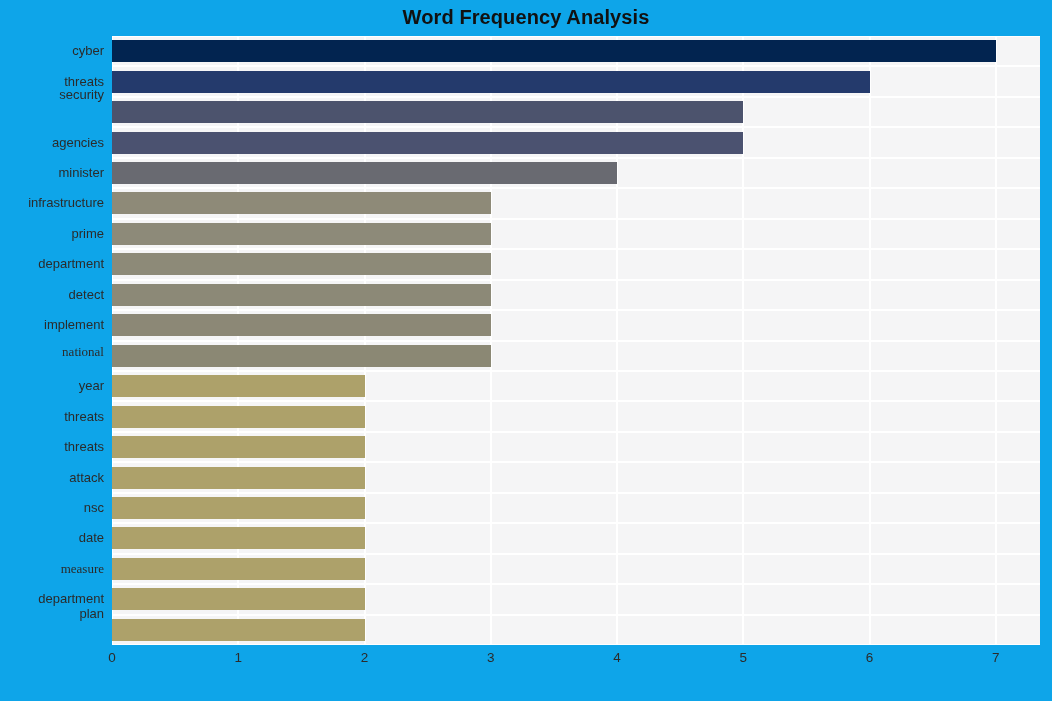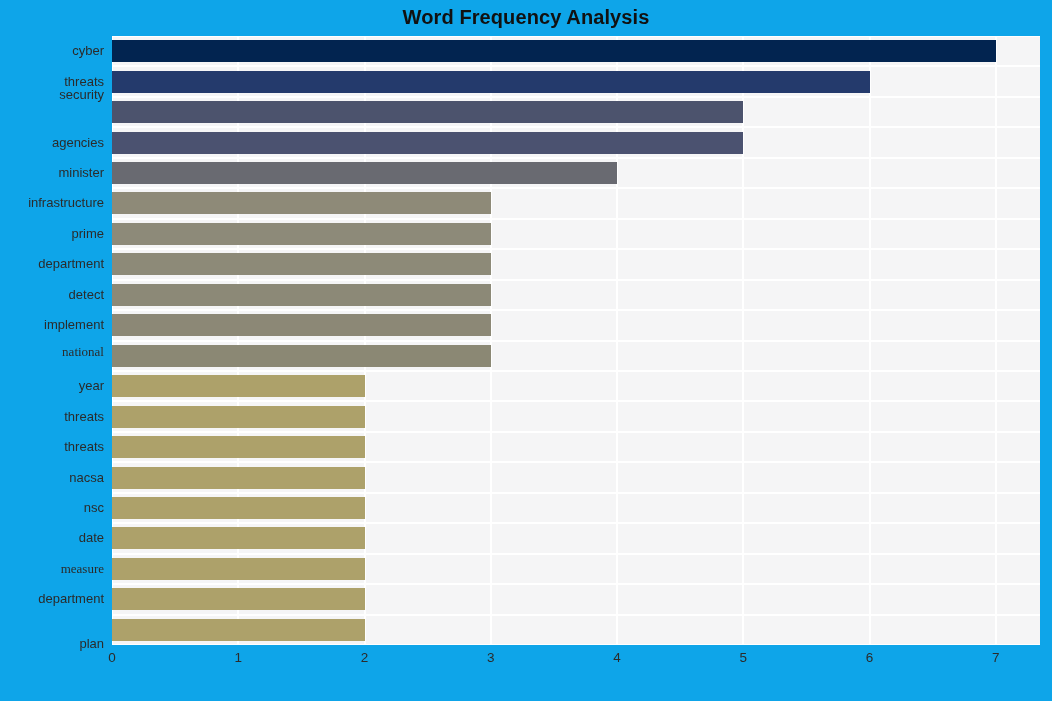--- a/index.html
+++ b/index.html
@@ -174,26 +174,26 @@
       <div class="ylabel" style="top: 128.025px;">minister</div>
       <div class="ylabel" style="top: 158.475px;">infrastructure</div>
       <div class="ylabel" style="top: 188.925px;">prime</div>
       <div class="ylabel" style="top: 219.375px;">department</div>
       <div class="ylabel" style="top: 249.825px;">detect</div>
       <div class="ylabel" style="top: 280.275px;">implement</div>
       <div class="ylabel" style="top: 307px; font-family: Liberation Serif, serif;">national</div>
       <div class="ylabel" style="top: 341.175px;">year</div>
       <div class="ylabel" style="top: 371.625px;">threats</div>
       <div class="ylabel" style="top: 402.075px;">threats</div>
-      <div class="ylabel" style="top: 432.525px;">nacsa</div>
+      <div class="ylabel" style="top: 432.525px;">attack</div>
       <div class="ylabel" style="top: 462.975px;">nsc</div>
       <div class="ylabel" style="top: 493.425px;">date</div>
       <div class="ylabel" style="top: 523.875px; font-family: Liberation Serif, serif;">measure</div>
       <div class="ylabel" style="top: 554.325px;">department</div>
-      <div class="ylabel" style="top: 599px;">plan</div>
+      <div class="ylabel" style="top: 569px;">plan</div>
     </div>
 
   <div id="xticks">
       <div class="xtick" style="left: 0px;">0</div>
       <div class="xtick" style="left: 126.259px;">1</div>
       <div class="xtick" style="left: 252.517px;">2</div>
       <div class="xtick" style="left: 378.776px;">3</div>
       <div class="xtick" style="left: 505.034px;">4</div>
       <div class="xtick" style="left: 631.293px;">5</div>
       <div class="xtick" style="left: 757.551px;">6</div>

